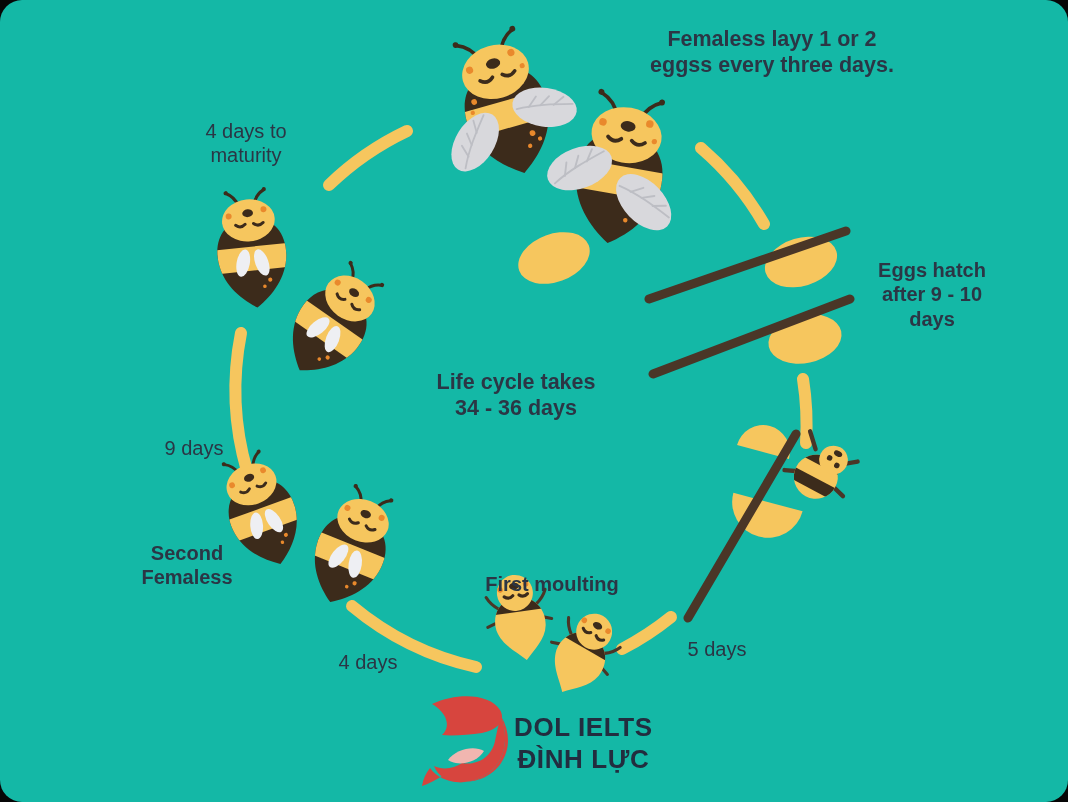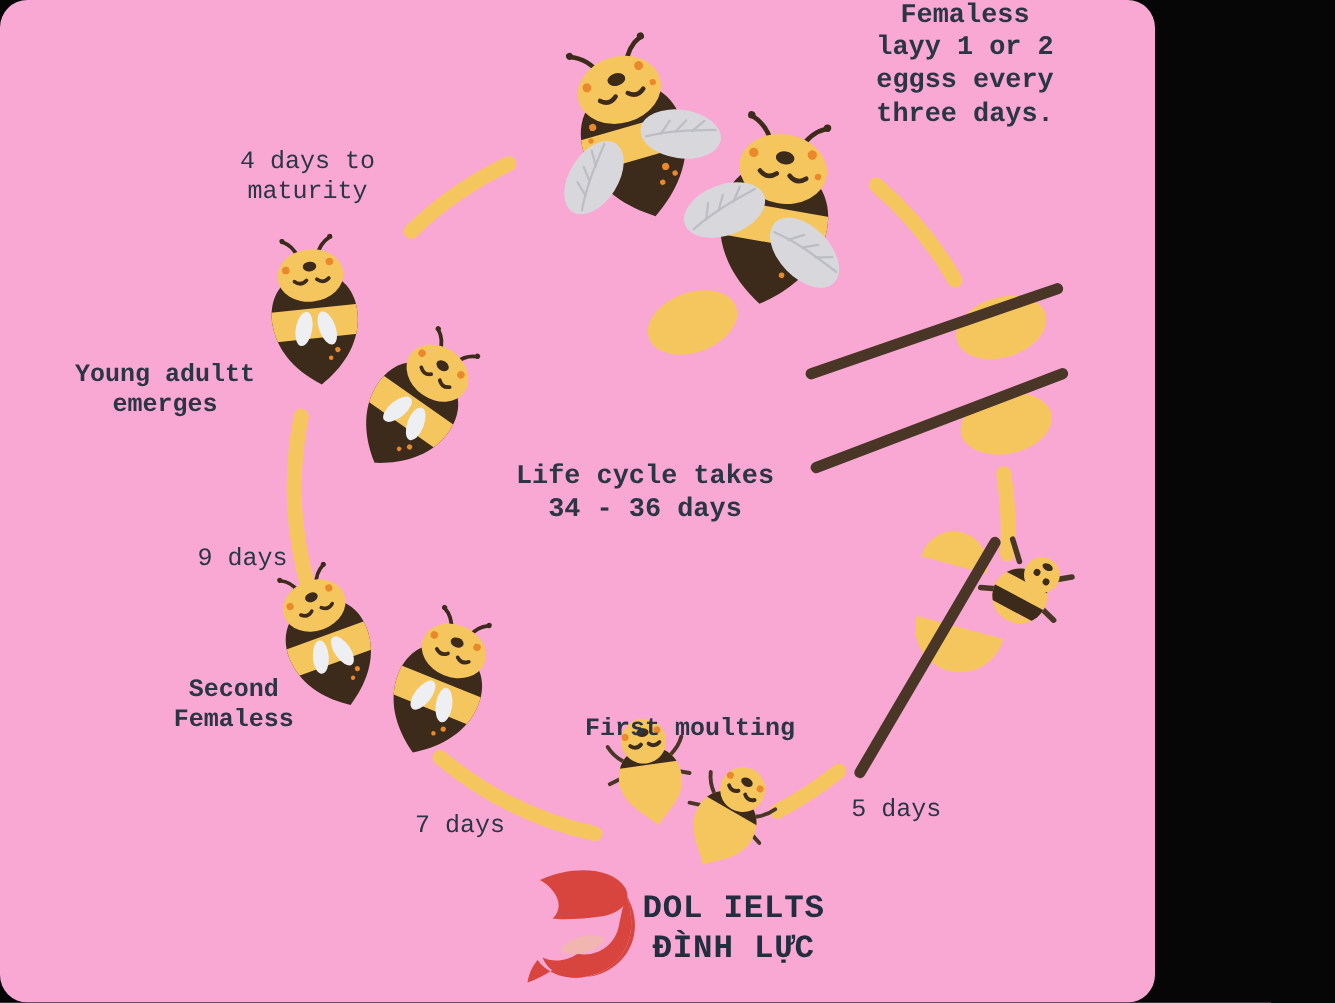--- a/index.html
+++ b/index.html
@@ -2,23 +2,23 @@
 <html style="--text: #2b3645; --yellow: #F6C65E; --bee-dark: #3C2B1B; --stick: #4A3627; --orange: #E9892C; --wing: #D8D8DC; --vein: #BDBEC4; --bud: #EEEFF3; --logo-red: #D7453E; --logo-pink: #F1B6B0; --logo-text: #222D3F;"><head>
 <meta charset="utf-8">
 <style>
   :root{
     --text:#2b3645; --yellow:#F6C65E; --bee-dark:#3C2B1B; --stick:#4A3627;
     --orange:#E9892C; --wing:#D8D8DC; --vein:#BDBEC4; --bud:#EEEFF3;
     --logo-red:#D7453E; --logo-pink:#F1B6B0; --logo-text:#222D3F;
   }
   html,body{margin:0;padding:0;background:#060606;}
   .stage{
-    position:relative; width:924px; height:802px; background:#f9a8d4;
+    position:relative; width:1068px; height:802px; background:#14b8a6;
     border-radius:22px; overflow:hidden;
-    font-family:Liberation Mono, monospace;
+    font-family:Liberation Sans, sans-serif;
   }
   .stage svg{position:absolute; left:0; top:0;}
   .label{
     position:absolute; transform:translate(-50%,-50%);
     color:var(--text); font-size:20px; line-height:1.22;
     white-space:pre-line; text-align:center;
   }
   .b{font-weight:700;}
   .big{font-size:21.5px;}
   .logo-text{
@@ -198,26 +198,27 @@
       <path class="f-red" d="M77,22 C86,47 80,72 58,83 C38,93 16,88 6,74 C2,79 -1,85 -2,92 C4,90 12,86 18,82 C32,90 52,90 66,80 C84,68 90,44 77,22 Z"></path>
       <path class="f-red" d="M10,72 C18,76 30,75 38,69 C54,72 68,62 71,47 C73,37 75,28 77,22 C86,47 80,72 58,83 C38,93 16,88 10,72 Z"></path>
       <path class="f-pink" d="M24,66 C32,55 50,51 60,57 C53,69 34,73 24,66 Z"></path>
     </g>
   </svg>
 
   <div class="label b big" style="left:772px; top:52px;">Femaless layy 1 or 2
 eggss every three days.</div>
   <div class="label" style="left:246px; top:143px;">4 days to
 maturity</div>
-  <div class="label b" style="left:132px; top:313px;">Young adultt
-emerges</div>
   <div class="label" style="left:194px; top:420px;margin-top:28px;">9 days</div>
   <div class="label b" style="left:187px; top:565px;">Second
 Femaless</div>
-  <div class="label" style="left:368px; top:662px;">7 days</div>
+  <div class="label" style="left:368px; top:662px;">4 days</div>
   <div class="label b" style="left:552px; top:548px;margin-top:36px;">First moulting</div>
   <div class="label" style="left:717px; top:649px;">5 days</div>
+  <div class="label b" style="left:932px; top:295px;">Eggs hatch
+after 9 - 10
+days</div>
   <div class="label b big" style="left:516px; top:395px;">Life cycle takes
 34 - 36 days</div>
 
   <div class="logo-text">DOL IELTS
 ĐÌNH LỰC</div>
 </div>
 
 </body></html>

